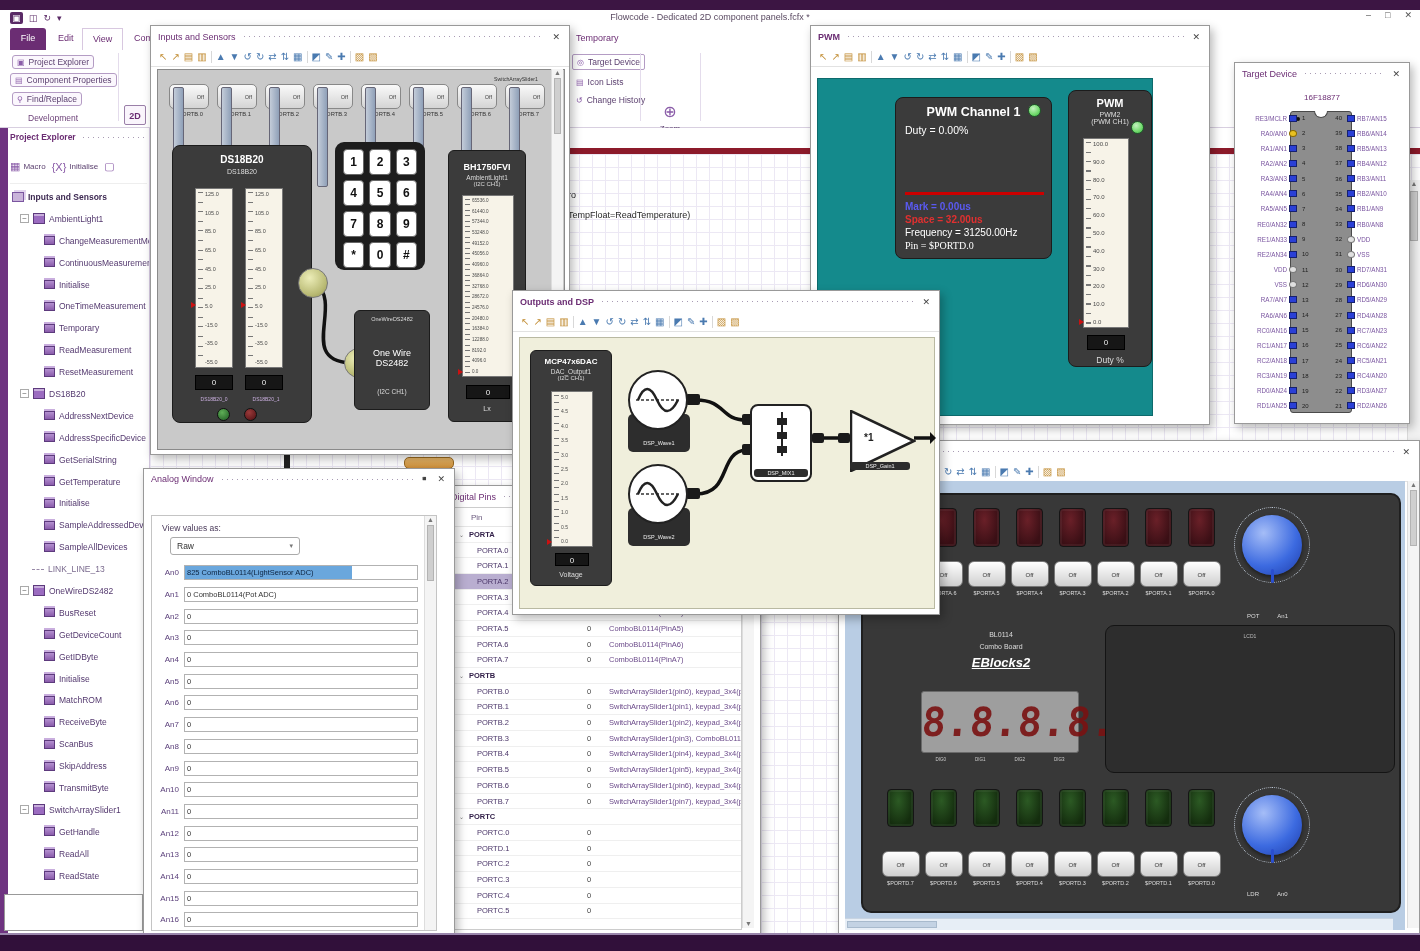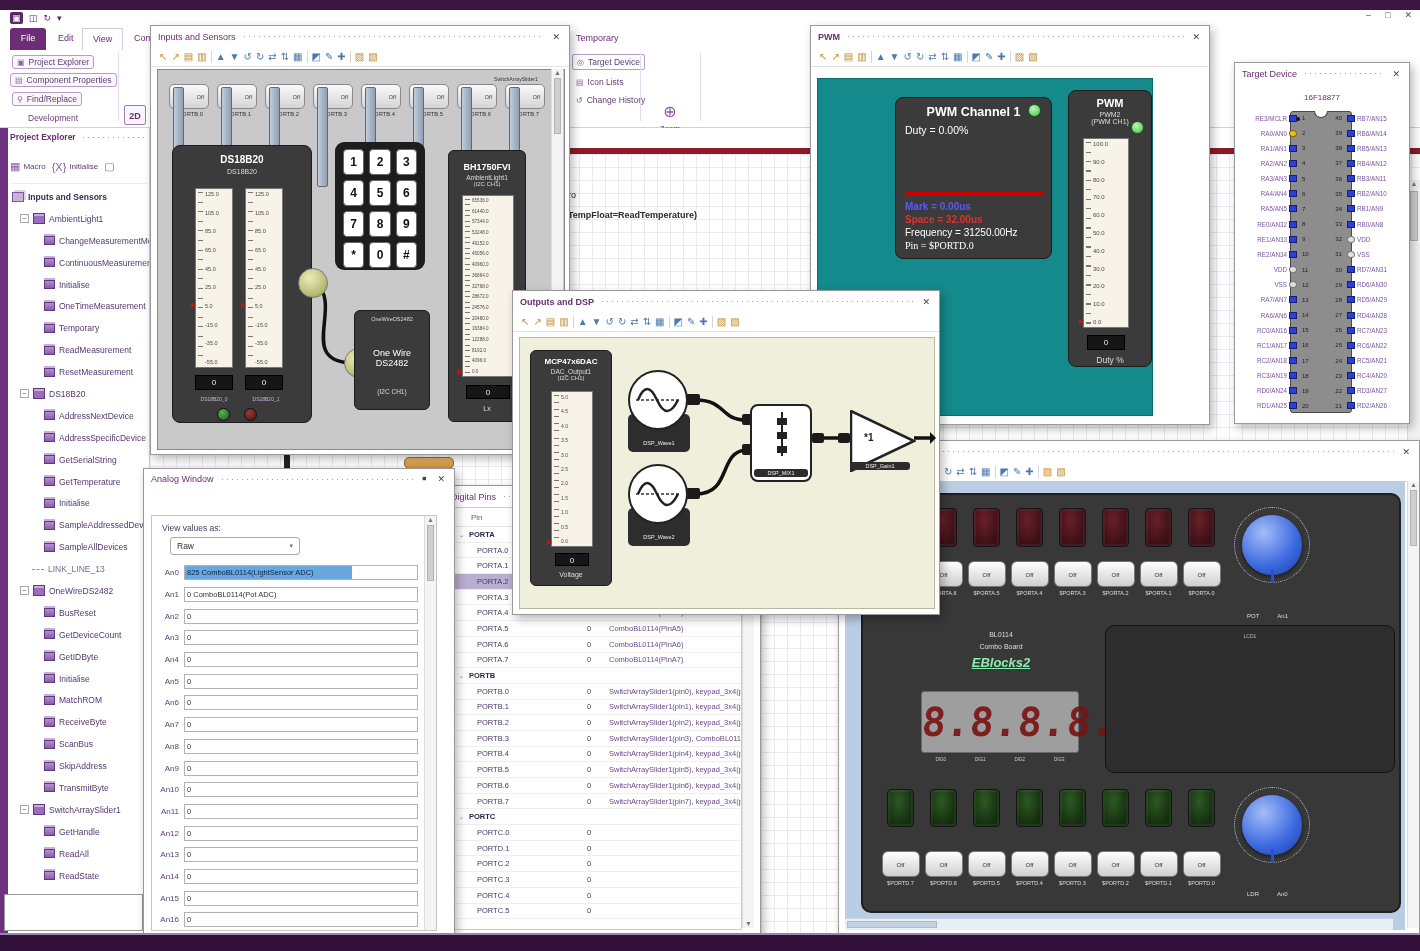--- a/index.html
+++ b/index.html
@@ -217,20 +217,21 @@
 <div id="root">
 
   <div class="topbar"></div>
   <div class="qatrow">
     <div class="qat">
       <span class="qicon box">▣</span>
       <span class="qicon">◫</span>
       <span class="qicon">↻</span>
       <span class="qicon">▾</span>
     </div>
+    <div class="apptitle">Flowcode - Dedicated 2D component panels.fcfx *</div>
     <div class="winctl">
       <span>–</span>
       <span>□</span>
       <span>✕</span>
     </div>
   </div>
   <div class="helpbar">
     <span>∧</span>
     <span class="helpdot">?</span>
     <span>Style</span>
@@ -289,21 +290,21 @@
 
   <div class="scrollglyphs">
     <div>›</div>
     <div style="margin-top:18px;">▲</div>
   </div>
 
   <div id="fc-bg">
     <div class="fcred"></div>
     <div class="fcgrid">
       <span class="fcfrag" style="left:418px; top:36px;">ro</span>
-      <span class="fcfrag" style="left:418px; top:56px;font-weight:bold;">TempFloat=ReadTemperature)</span>
+      <span class="fcfrag" style="left:418px; top:56px;">TempFloat=ReadTemperature)</span>
       <span class="fcfrag" style="left:418px; top:146px;">intMacro</span>
       <span class="fcfrag" style="left:418px; top:170px;">omboBL0114: LCD_PrintFloat(TempFloat, 1)</span>
       <div class="fcorange" style="left:254px; top:303px; width:50px; height:12px;"></div>
       <div class="fctick" style="left:134px; top:299px; width:6px; height:17px;"></div>
       <div class="fcorange" style="left:550px; top:297px; width:56px; height:12px;"></div>
       <div class="fcscroll">
         <div>▲</div>
         <div class="thumb"></div>
       </div>
     </div>
@@ -912,21 +913,21 @@
           <div class="ring"></div>
           <div class="ball"></div>
           <div class="ptr"></div>
         </div>
         <div class="knoblabels" style="left:384px; top:118px;">
           <span>POT</span>
           <span>An1</span>
         </div>
         <div class="boardtext" style="left:88px; top:136px; width:100px; font-size:7px;">BL0114</div>
         <div class="boardtext" style="left:88px; top:148px; width:100px; font-size:7px;">Combo Board</div>
-        <div class="boardtext" style="left:88px; top:160px; width:100px; font-size:13px; font-weight:bold; font-style:italic; text-decoration:underline; color:#86efac;">EBlocks2</div>
+        <div class="boardtext" style="left:88px; top:160px; width:100px; font-size:13px; font-weight:bold; font-style:italic; text-decoration:underline; color:#ffffff;">EBlocks2</div>
         <div class="sevenseg">
 
         <span>8.</span>
             <span>8.</span>
             <span>8.</span>
             <span>8.</span>
           </div>
         <div class="segnames">
 
         <span>DIG0</span>

